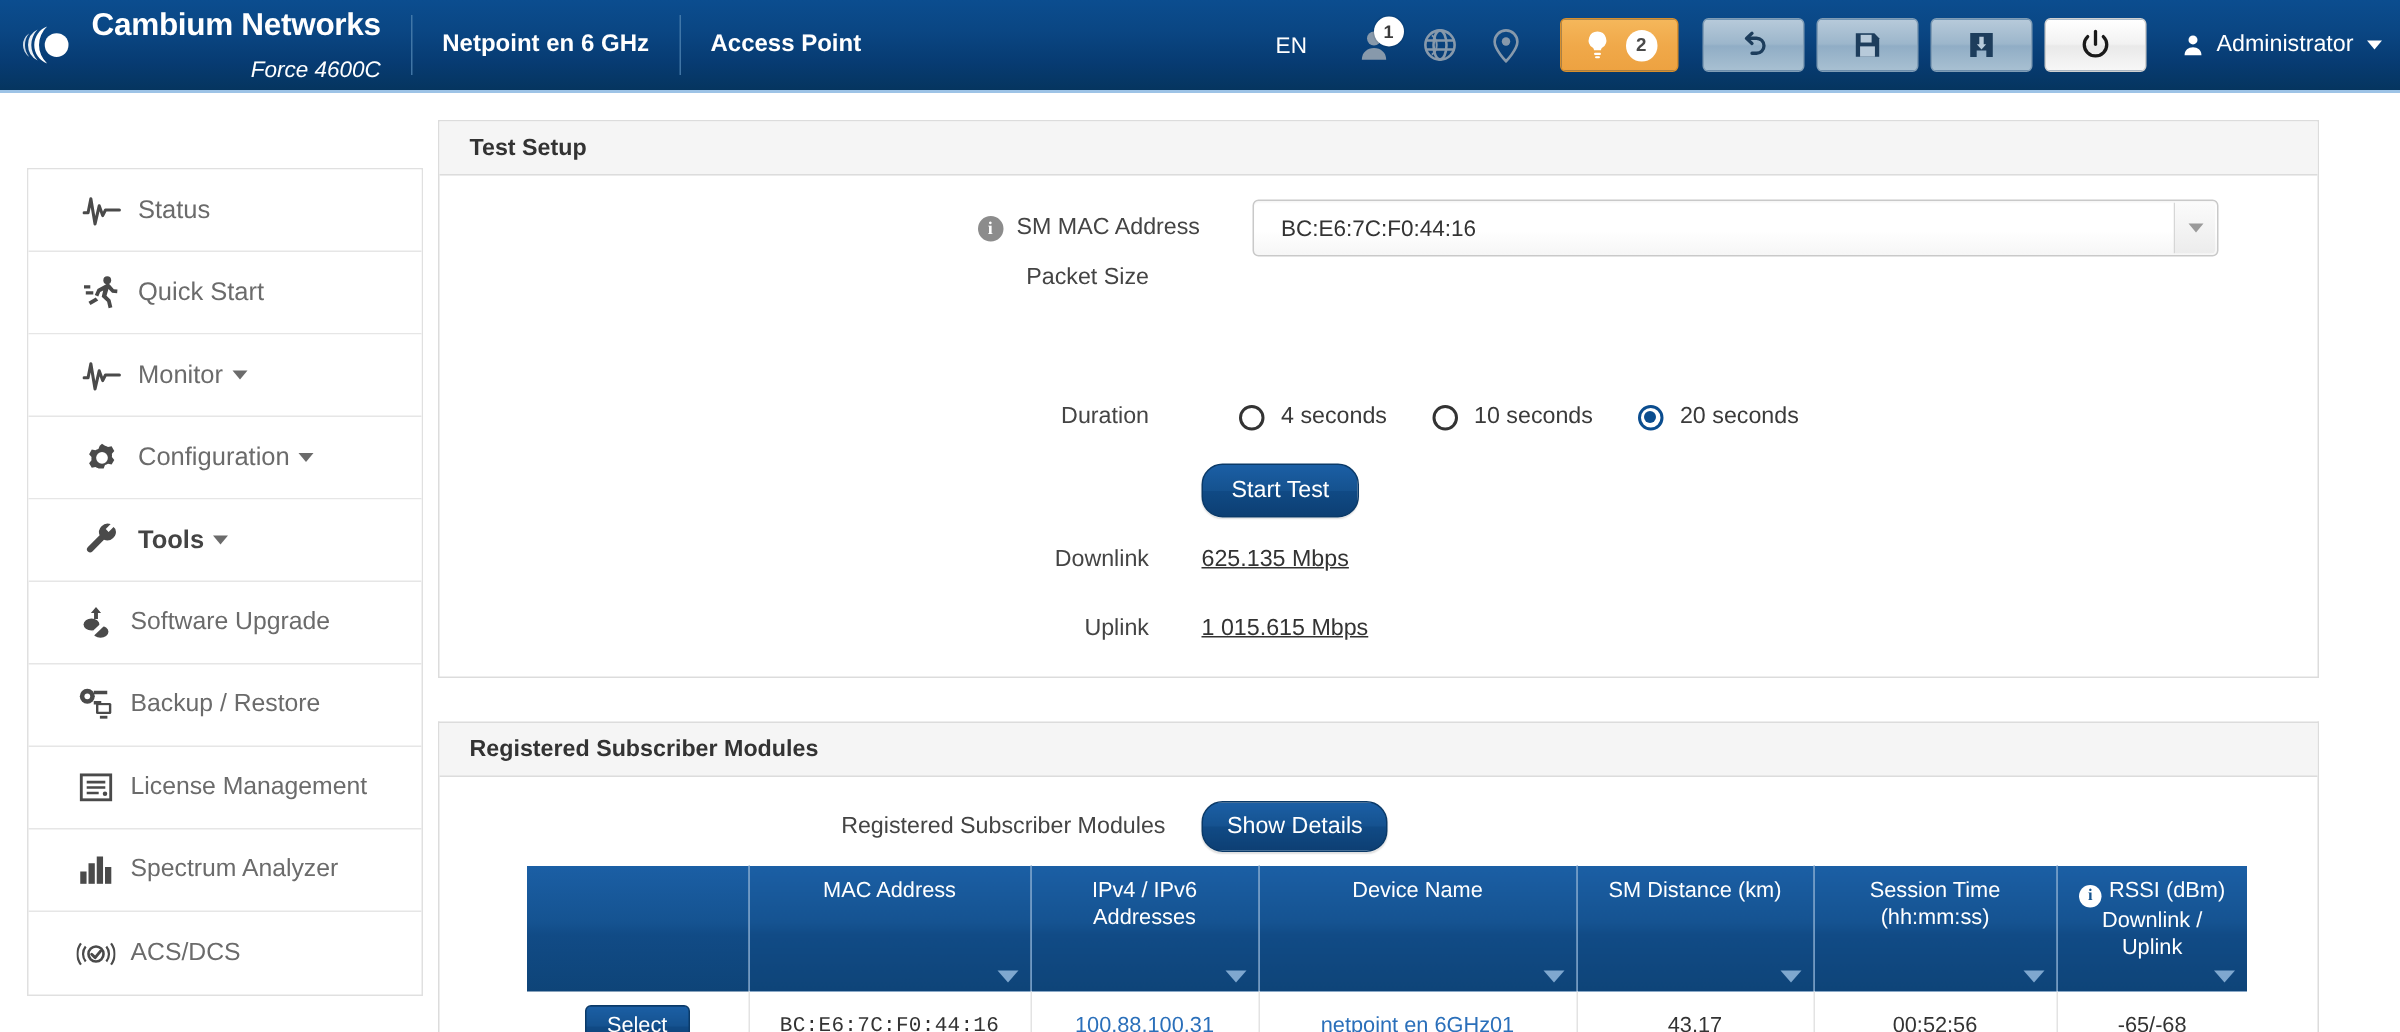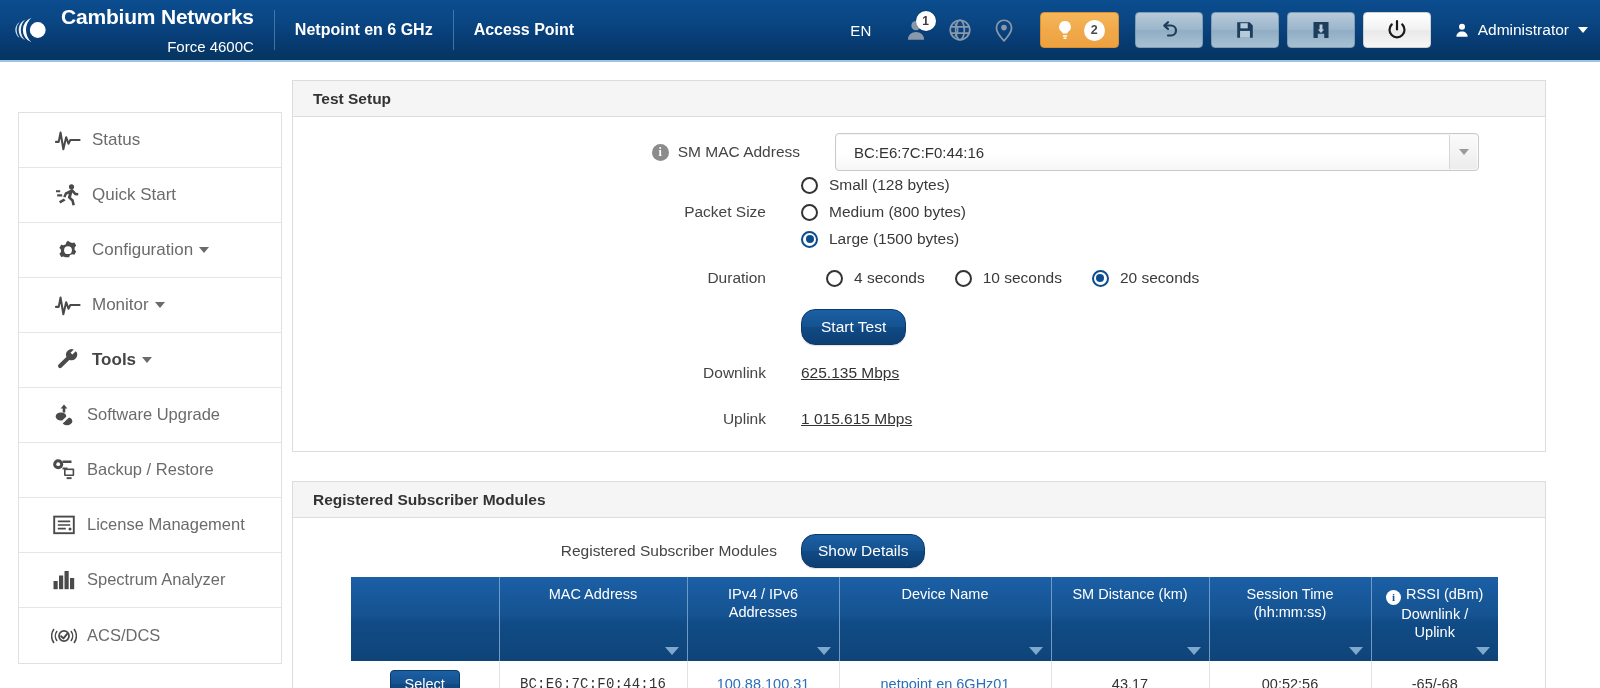--- a/index.html
+++ b/index.html
@@ -17,21 +17,21 @@
     position: absolute; left: 0; top: 0;
     width: 1600px; height: 62px;
     background: linear-gradient(to bottom, #0b4d8f 0%, #0a4683 35%, #073b72 70%, #05355f 100%);
     border-bottom: 2px solid #9dc3e6;
     display: flex; align-items: center;
   }
   .brand { display: flex; align-items: center; padding-left: 14px; }
   .brand-logo { width: 38px; height: 38px; flex: 0 0 38px; }
   .brand-text { margin-left: 9px; color: #fff; line-height: 1.02; }
   .brand-name { font-size: 21px; font-weight: bold; letter-spacing: -0.2px; }
-  .brand-model { font-size: 15px; text-align: right; font-weight: normal; margin-top: 11px; }
+  .brand-model { font-size: 15px; text-align: right; font-weight: normal; margin-top: 11px; font-style: italic; }
 
   .vdiv { width: 1px; height: 40px; background: #4a7fae; margin: 0 20px; opacity: .85; }
 
   .hdr-item { color: #ffffff; font-size: 16px; font-weight: bold; white-space: nowrap; }
 
   .topbar-right { margin-left: auto; display: flex; align-items: center; padding-right: 12px; gap: 0px; }
 
   .lang { color: #fff; font-size: 15px; margin-right: 22px; letter-spacing: .3px; }
 
   .iconbtn-plain {
@@ -316,36 +316,36 @@
         <path d="M13.6 7.2 9 9.6l-1.8 4.1 2.3.9 1.3-3 2-.9-1 4.1 3.6 3.4 1 4.3 2.5-.6-1.2-5.1-2.7-2.6 1.3-4.6 2.4 2.6 3.4.3.2-2.5-2.4-.2-2.6-3c-.6-.6-1.4-.9-2.1-.6z"></path>
         <path d="M7.8 15.4 3 18.2l1.3 2.2 5.2-3z"></path>
         <path d="M1.2 11.2h5v2.2h-5zM0 7.2h4.2v2.1H0z"></path>
       </svg>
     </span>
     <span class="nav-label">Quick Start</span>
   </div>
 
   <div class="nav-item">
     <span class="nav-ico">
+      <svg width="26" height="22" viewBox="0 0 28 22" fill="none" stroke="#4a4a4a" stroke-width="2.2" stroke-linejoin="round" stroke-linecap="round">
+        <path d="M1 13h3l2-10 3 18 3-13 2.5 7 2-4h10"></path>
+      </svg>
+    </span>
+    <span class="nav-label">Monitor</span>
+    <span class="caret"></span>
+  </div>
+
+  <div class="nav-item">
+    <span class="nav-ico">
       <svg width="24" height="24" viewBox="0 0 24 24" fill="#4a4a4a">
         <path d="M12 1.6 14 3a9.6 9.6 0 0 1 2 .8l2.4-.5 1.8 3.1-1.6 1.9a9.5 9.5 0 0 1 0 2.2l1.6 1.9-1.8 3.1-2.4-.5a9.6 9.6 0 0 1-2 .8l-.9 2.3h-3.6L9.6 18a9.6 9.6 0 0 1-2-.8l-2.4.5-1.8-3.1 1.6-1.9a9.5 9.5 0 0 1 0-2.2L3.4 8.6l1.8-3.1 2.4.5a9.6 9.6 0 0 1 2-.8l.9-2.3z" transform="translate(0 1.2)"></path>
         <circle cx="12" cy="12.2" r="3.9" fill="#fff"></circle>
       </svg>
     </span>
     <span class="nav-label">Configuration</span>
-    <span class="caret"></span>
-  </div>
-
-  <div class="nav-item">
-    <span class="nav-ico">
-      <svg width="26" height="22" viewBox="0 0 28 22" fill="none" stroke="#4a4a4a" stroke-width="2.2" stroke-linejoin="round" stroke-linecap="round">
-        <path d="M1 13h3l2-10 3 18 3-13 2.5 7 2-4h10"></path>
-      </svg>
-    </span>
-    <span class="nav-label">Monitor</span>
     <span class="caret"></span>
   </div>
 
   <div class="nav-item active-parent">
     <span class="nav-ico">
       <svg width="24" height="24" viewBox="0 0 24 24" fill="#4a4a4a">
         <path d="M20.9 4.6a5.8 5.8 0 0 1-7.6 7.3L5.6 19.6a2.1 2.1 0 0 1-3-3l7.8-7.7A5.8 5.8 0 0 1 17.8 1.4l-3.3 3.3 1.9 1.9 3.3-3.3z"></path>
       </svg>
     </span>
     <span class="nav-label">Tools</span>
@@ -426,34 +426,20 @@
       <span>BC:E6:7C:F0:44:16</span>
       <span class="arrowcell">
         <span class="dncaret"></span>
       </span>
     </div>
   </div>
 
   <div class="frow" style="left:0; top:95px; width:1186px; align-items:center;">
     <div style="width:508px; text-align:right; padding-right:35px;">
       <span class="flabel">Packet Size</span>
-    </div>
-    <div style="display:flex;flex-direction:column;gap:9px;">
-      <div class="ropt">
-        <span class="radio"></span>
-        <span>Small (128 bytes)</span>
-      </div>
-      <div class="ropt">
-        <span class="radio"></span>
-        <span>Medium (800 bytes)</span>
-      </div>
-      <div class="ropt">
-        <span class="radio on"></span>
-        <span>Large (1500 bytes)</span>
-      </div>
     </div>
   </div>
 
   <div class="frow" style="left:0; top:188px; width:1186px; align-items:center;">
     <div style="width:508px; text-align:right; padding-right:35px;">
       <span class="flabel">Duration</span>
     </div>
     <div style="display:flex;align-items:center;gap:30px;margin-left:25px;">
       <div class="ropt">
         <span class="radio"></span>

